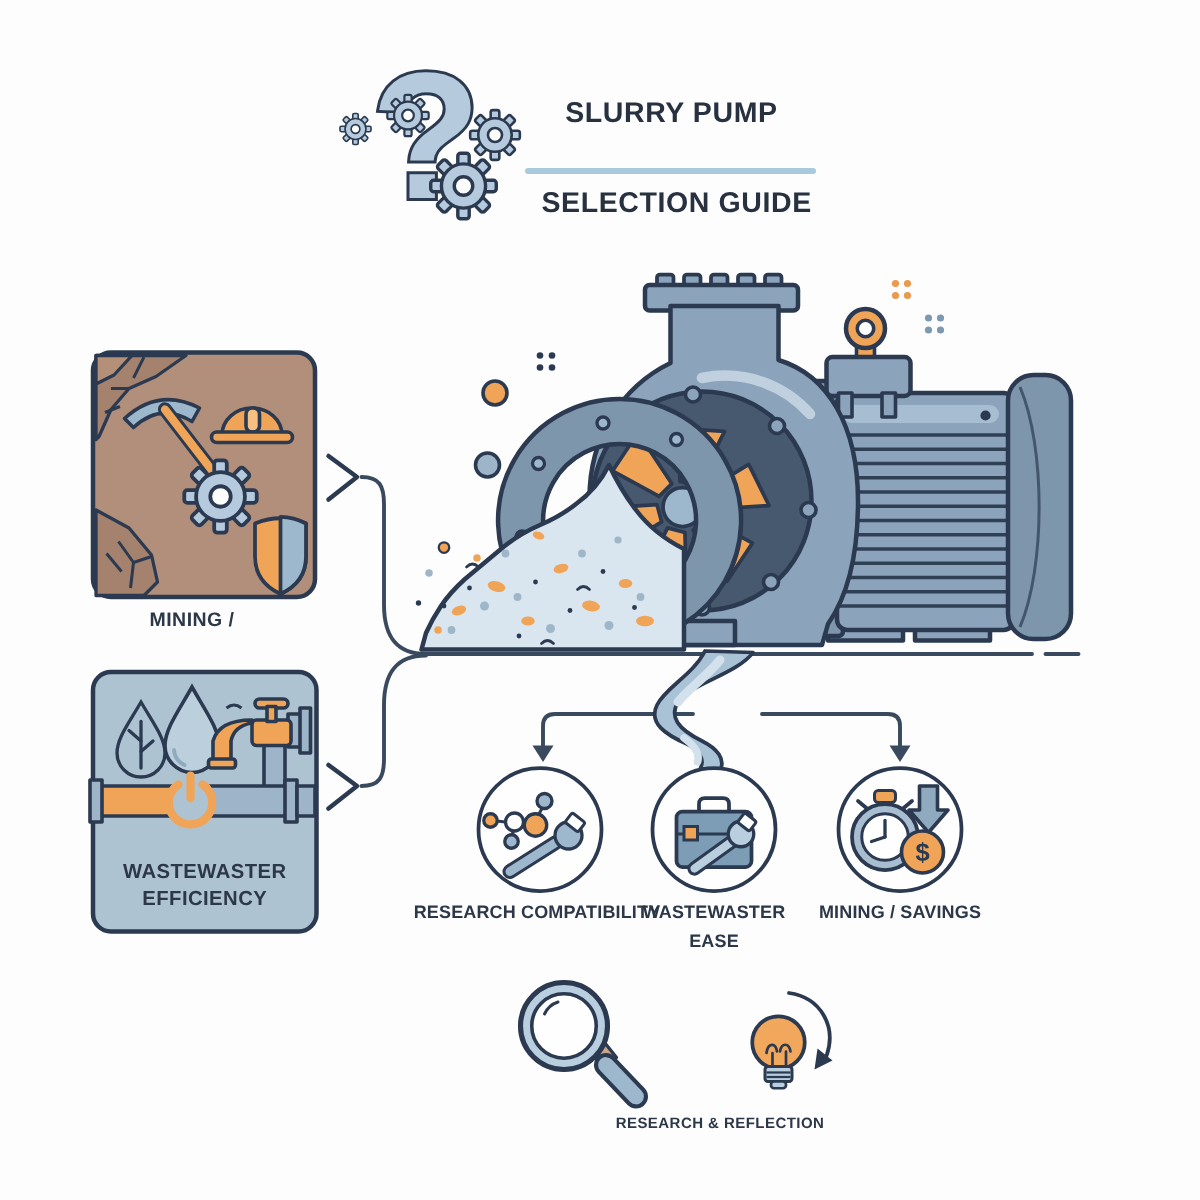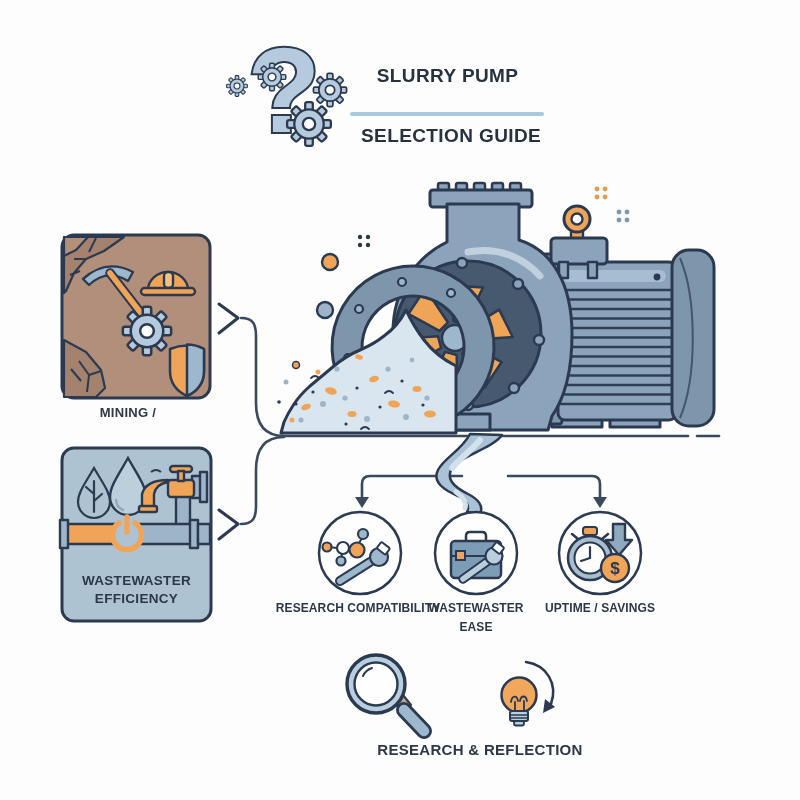--- a/index.html
+++ b/index.html
@@ -9,21 +9,21 @@
   .lbl{position:absolute;color:var(--text,#2C3848);font-weight:bold;letter-spacing:.3px;text-align:center;line-height:17px;}
   .title{position:absolute;left:354px;top:64px;color:#27313F;font-weight:bold;font-size:19px;line-height:23px;letter-spacing:.4px;text-align:center;}
   .title .l2{padding-left:7px;margin-top:37px;}
   .title-underline{position:absolute;left:350px;top:112px;width:194px;height:4px;background:var(--underline,#A9C9DD);border-radius:2px;}
   .cap-mining{left:48px;top:404px;width:160px;font-size:13px;}
   .cap-wastewater{left:62px;top:572px;width:149px;font-size:13.5px;line-height:18px;}
   .crit{top:599px;font-size:12px;line-height:19px;letter-spacing:.1px;}
   .crit-1{left:260px;width:196px;}
   .crit-2{left:416px;width:120px;}
   .crit-3{left:520px;width:160px;}
-  .research{left:370px;top:741px;width:220px;font-size:15px;}
+  .research{left:370px;top:741px;width:220px;font-size:10px;}
 </style>
 </head>
 <body>
 
 <div class="page">
 
 <svg width="800" height="800" viewBox="0 0 800 800">
   <defs>
     <g id="gear">
       <g style="fill:var(--gear-blue);stroke:var(--navy);stroke-width:2.4;stroke-linejoin:round;">
@@ -393,19 +393,19 @@
 
 <div class="lbl crit crit-1">
   <div>RESEARCH COMPATIBILITY</div>
   <div></div>
 </div>
 <div class="lbl crit crit-2">
   <div>WASTEWASTER</div>
   <div>EASE</div>
 </div>
 <div class="lbl crit crit-3">
-  <div>UPTIME / SAVINGS</div>
+  <div>MINING / SAVINGS</div>
   <div></div>
 </div>
 
 <div class="lbl research">RESEARCH &amp; REFLECTION</div>
 
 </div>
 
 </body></html>

